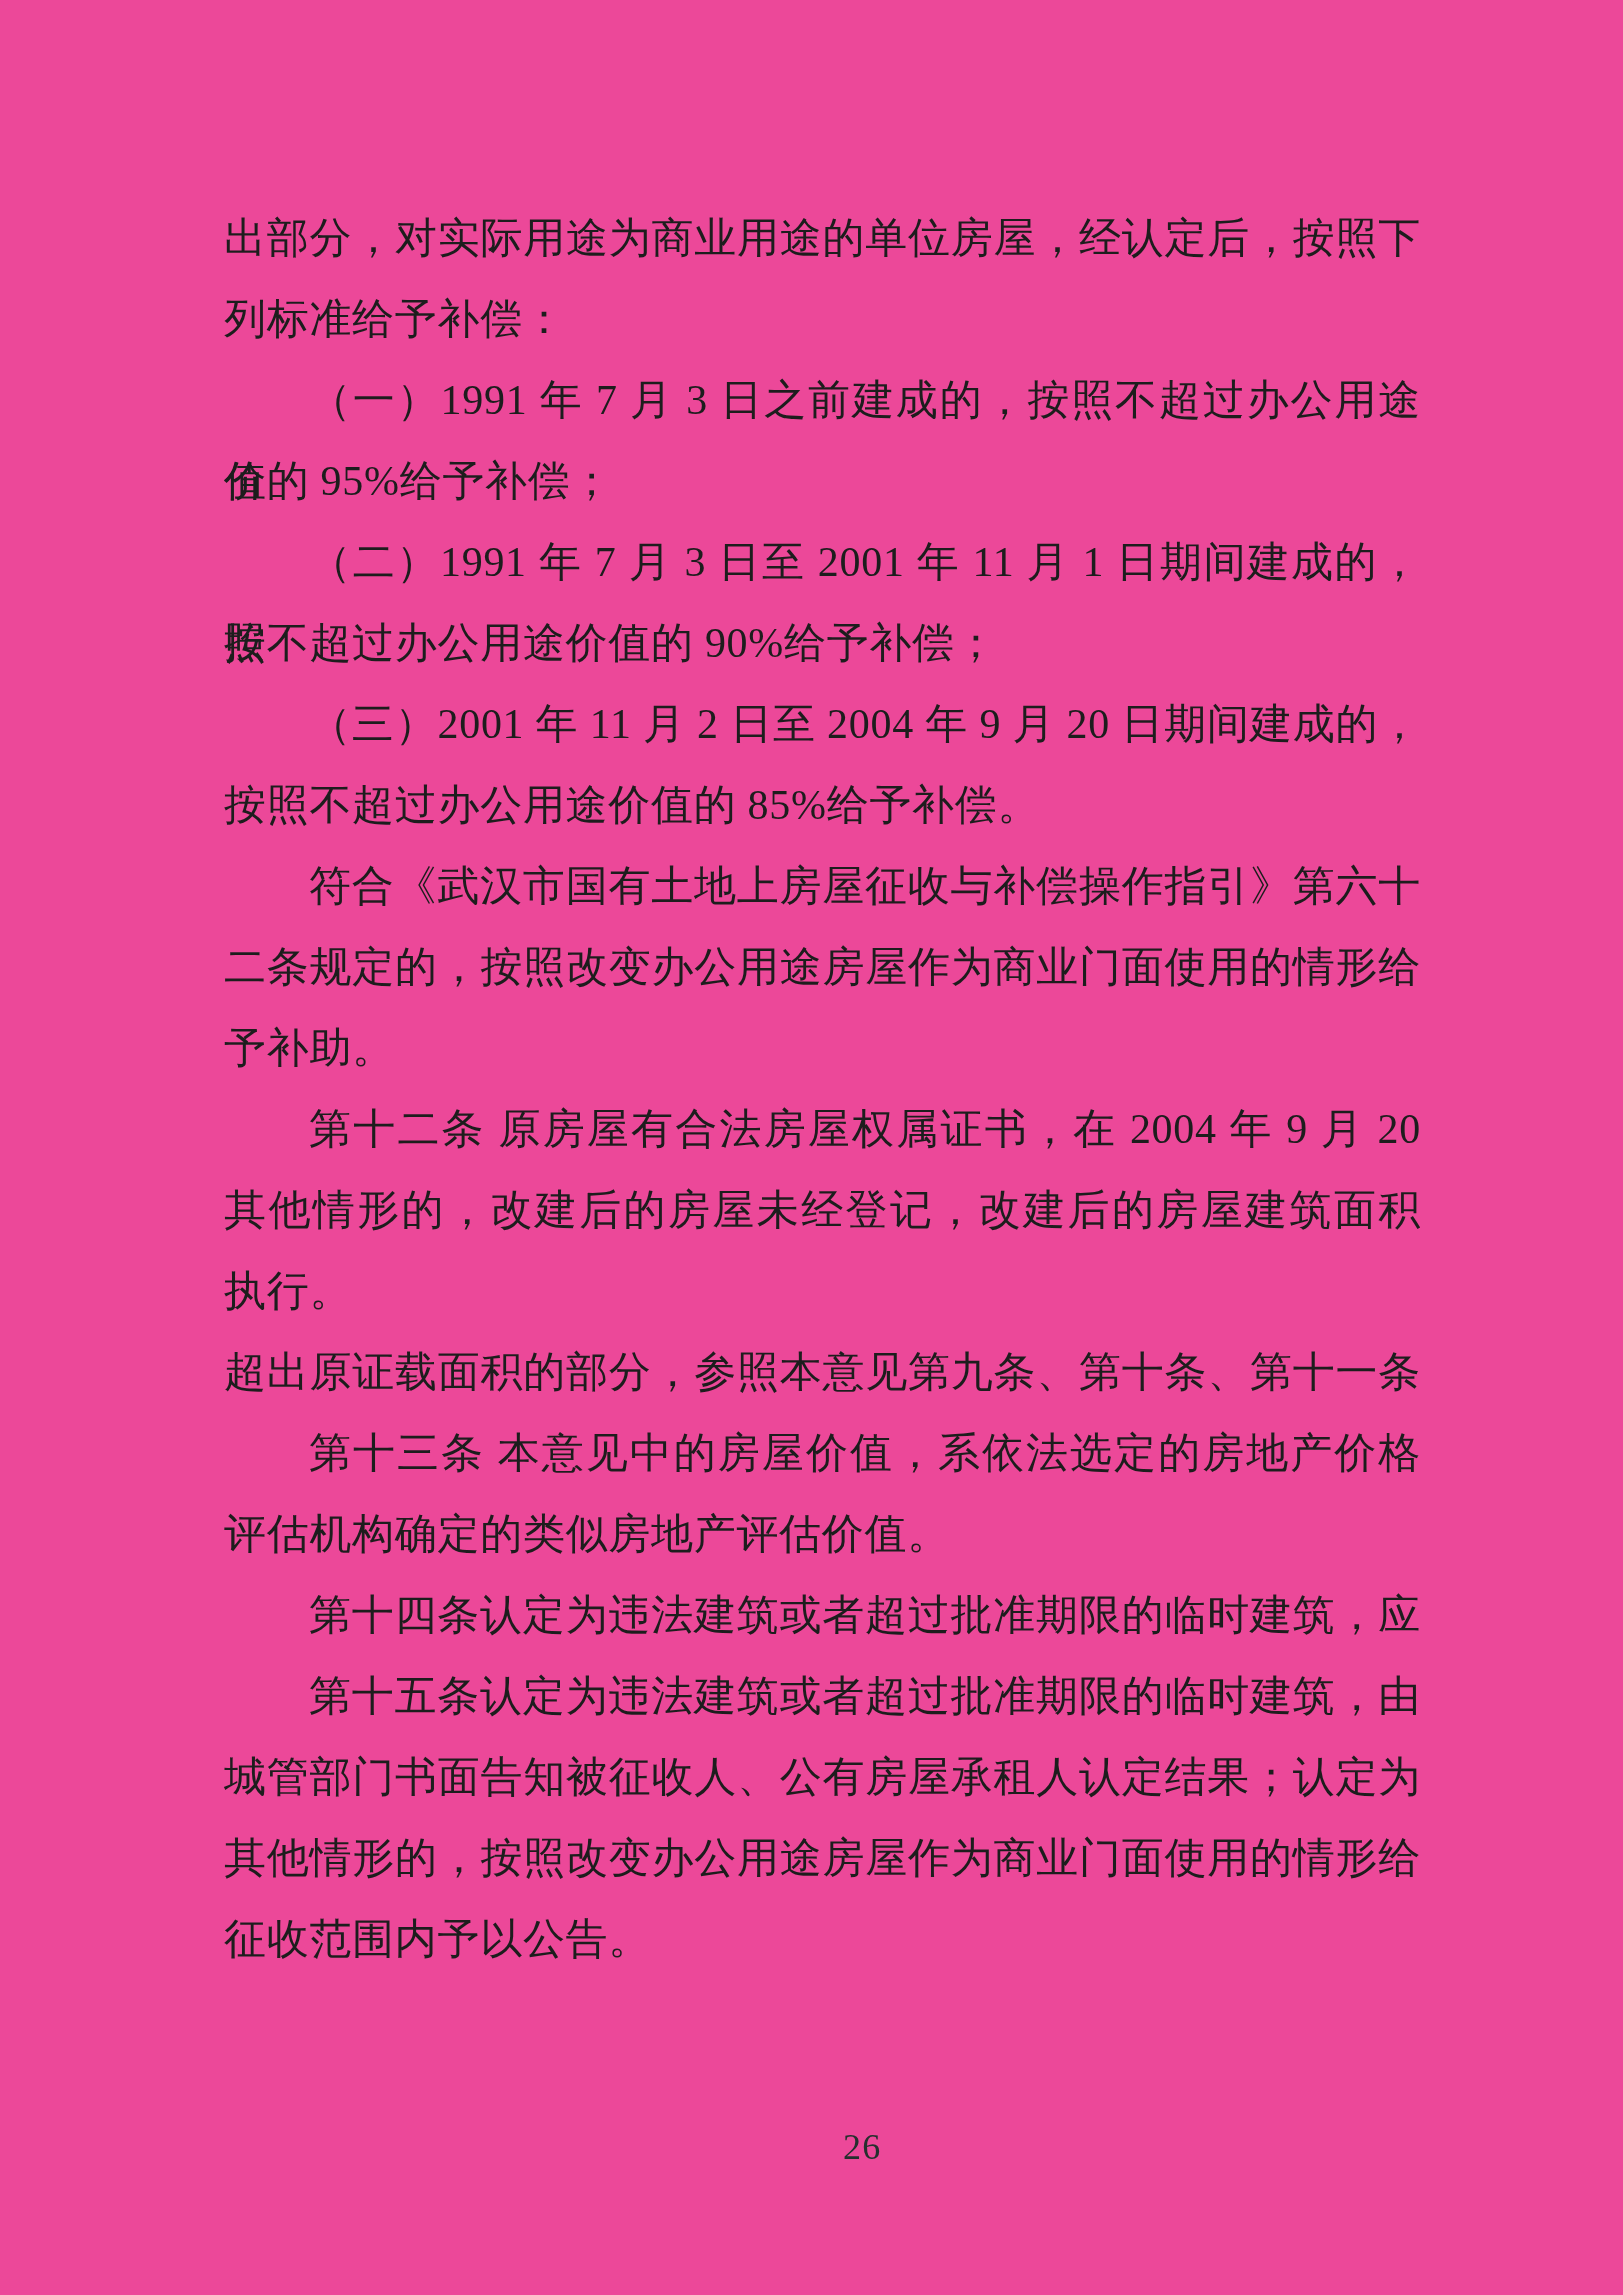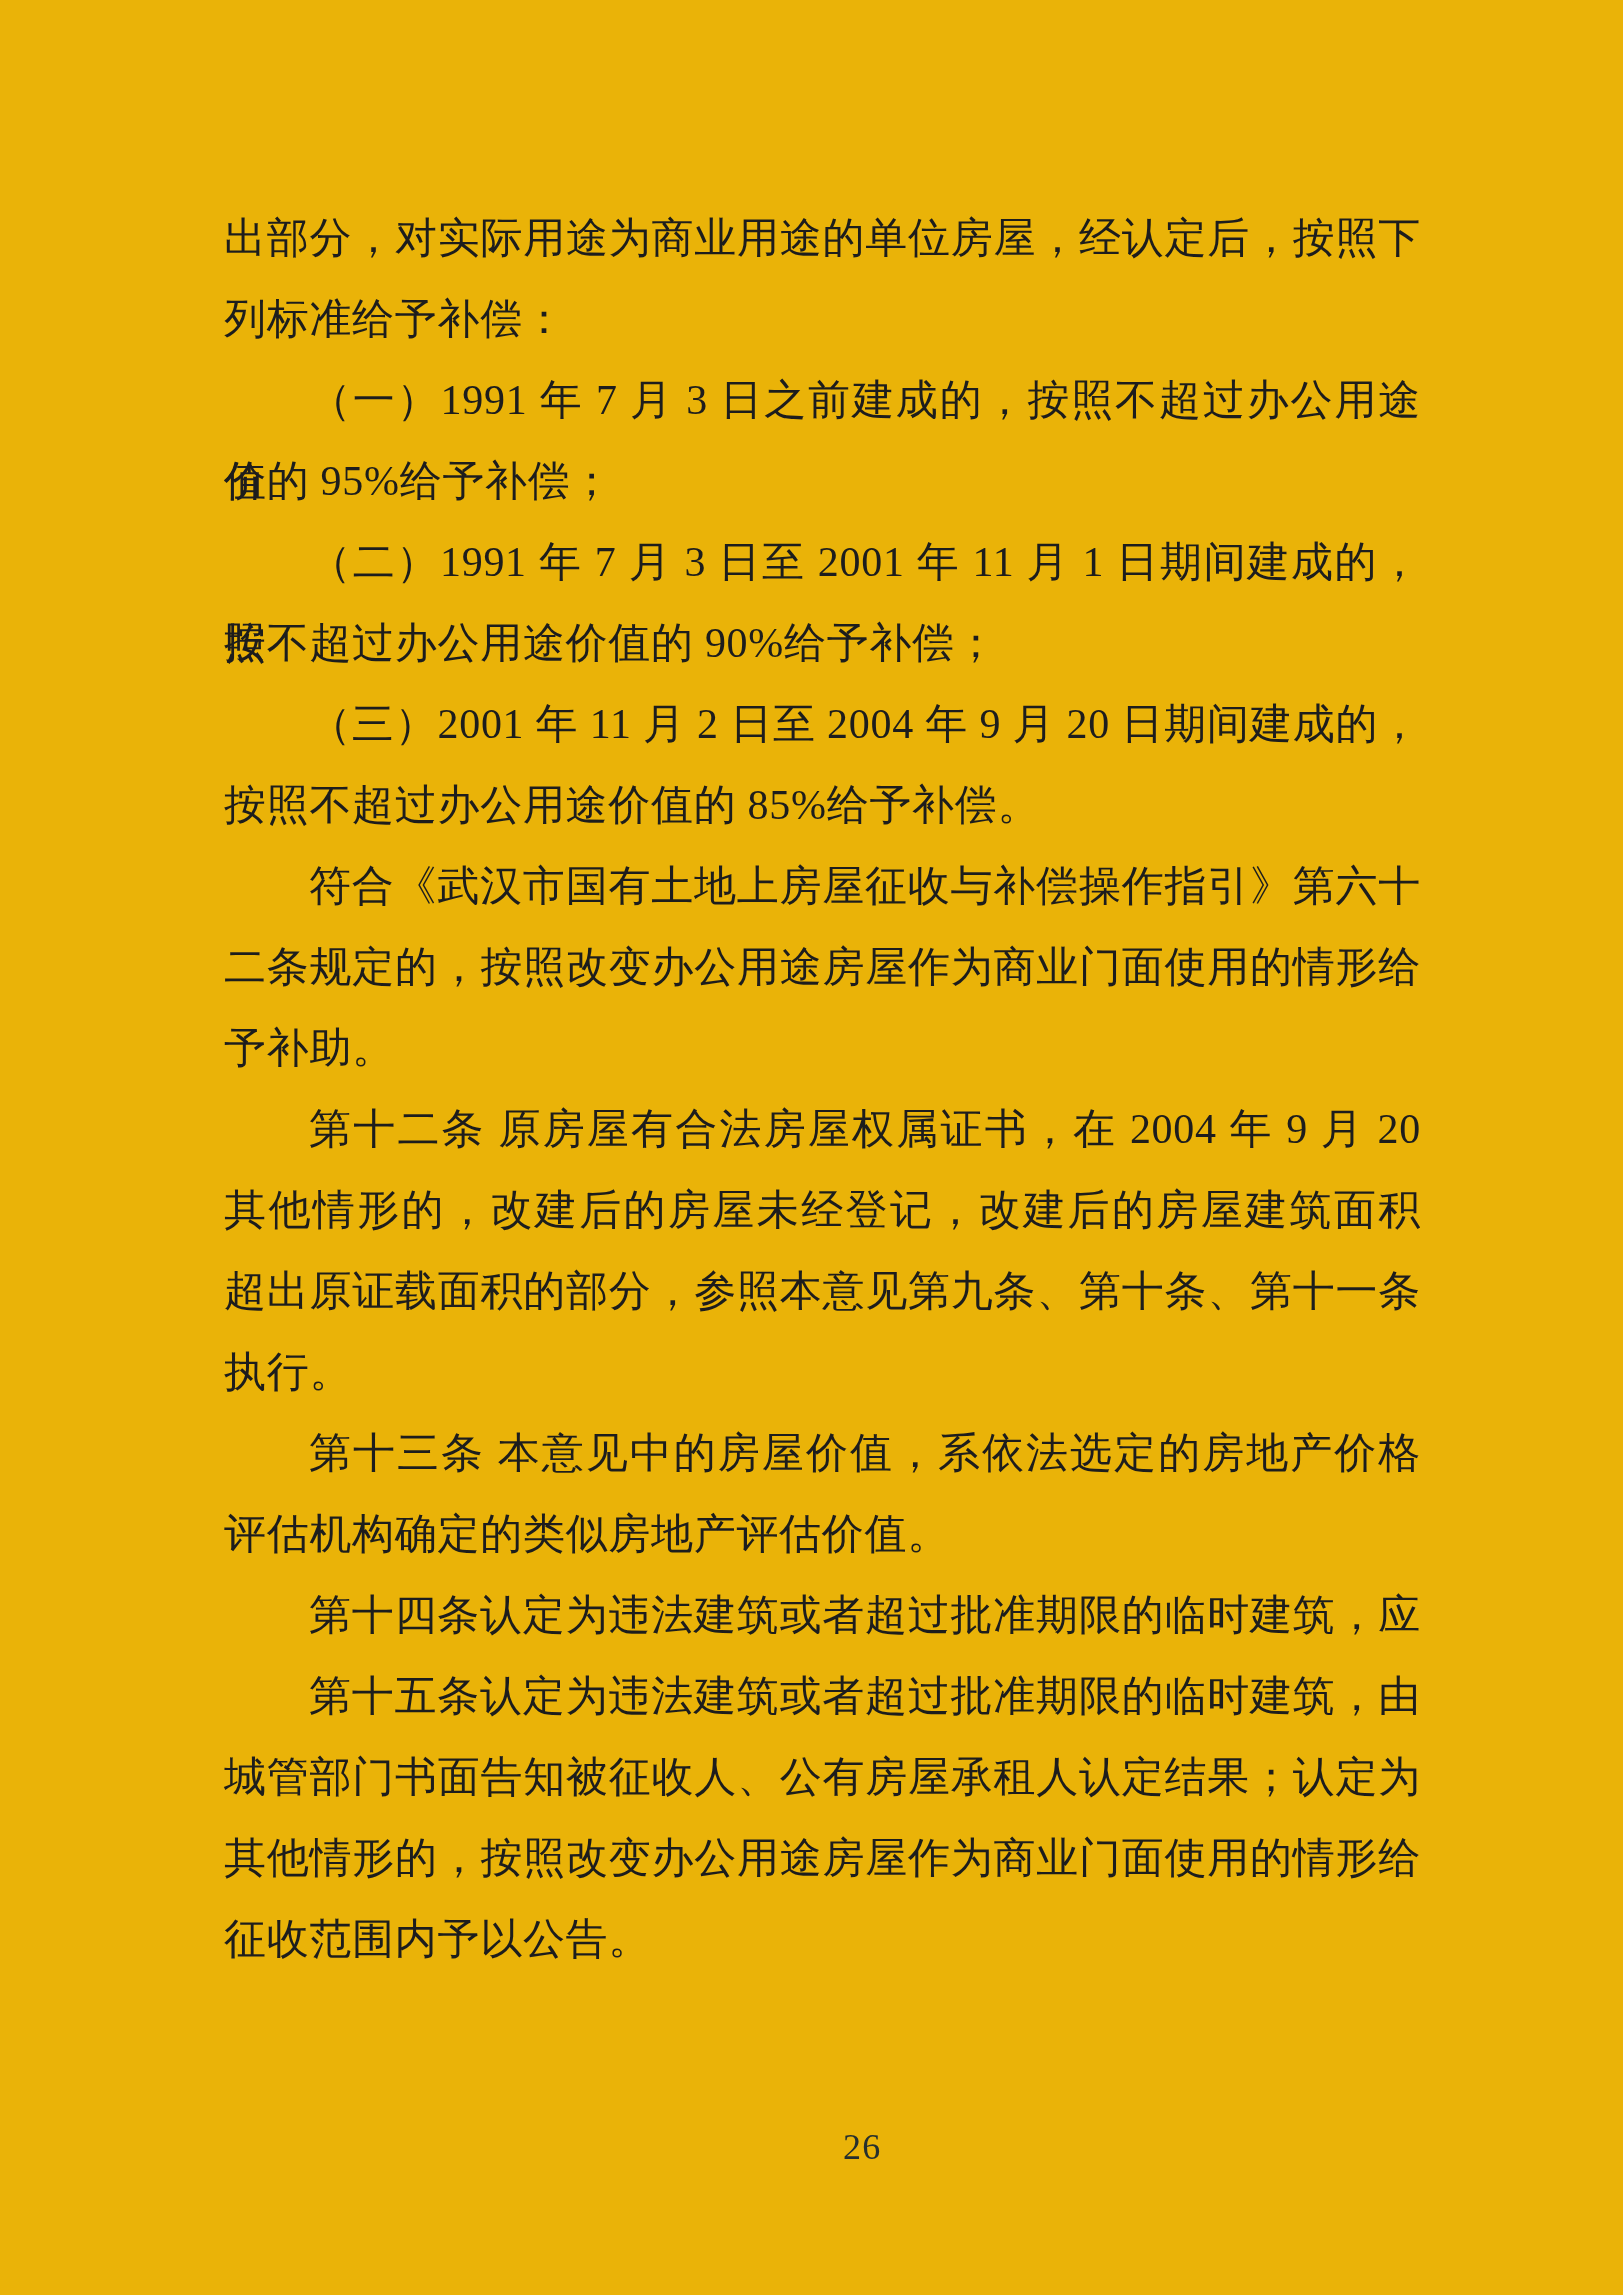--- a/index.html
+++ b/index.html
@@ -4,21 +4,21 @@
 <style>
   html, body {
     margin: 0;
     padding: 0;
     background: #e8e8e8;
   }
   .page {
     position: relative;
     width: 1623px;
     height: 2295px;
-    background: #eab308;
+    background: #ec4899;
     overflow: hidden;
     font-family: "Liberation Serif", "DejaVu Serif", serif;
     color: #1d1d1d;
   }
   .body-block {
     position: absolute;
     left: 224px;
     top: 198px;
     width: 1197px;
   }
@@ -61,22 +61,22 @@
     <div class="line">值的 95%给予补偿；</div>
     <div class="line i f">（二）1991 年 7 月 3 日至 2001 年 11 月 1 日期间建成的，按</div>
     <div class="line">照不超过办公用途价值的 90%给予补偿；</div>
     <div class="line i f">（三）2001 年 11 月 2 日至 2004 年 9 月 20 日期间建成的，</div>
     <div class="line">按照不超过办公用途价值的 85%给予补偿。</div>
     <div class="line i f">符合《武汉市国有土地上房屋征收与补偿操作指引》第六十</div>
     <div class="line f">二条规定的，按照改变办公用途房屋作为商业门面使用的情形给</div>
     <div class="line">予补助。</div>
     <div class="line i f">第十二条 原房屋有合法房屋权属证书，在 2004 年 9 月 20</div>
     <div class="line f">其他情形的，改建后的房屋未经登记，改建后的房屋建筑面积</div>
+    <div class="line">执行。</div>
     <div class="line f">超出原证载面积的部分，参照本意见第九条、第十条、第十一条</div>
-    <div class="line">执行。</div>
     <div class="line i f">第十三条 本意见中的房屋价值，系依法选定的房地产价格</div>
     <div class="line">评估机构确定的类似房地产评估价值。</div>
     <div class="line i f">第十四条认定为违法建筑或者超过批准期限的临时建筑，应</div>
     <div class="line i f">第十五条认定为违法建筑或者超过批准期限的临时建筑，由</div>
     <div class="line f">城管部门书面告知被征收人、公有房屋承租人认定结果；认定为</div>
     <div class="line f">其他情形的，按照改变办公用途房屋作为商业门面使用的情形给</div>
     <div class="line">征收范围内予以公告。</div>
   </div>
   <div class="page-num">26</div>
 </div>

